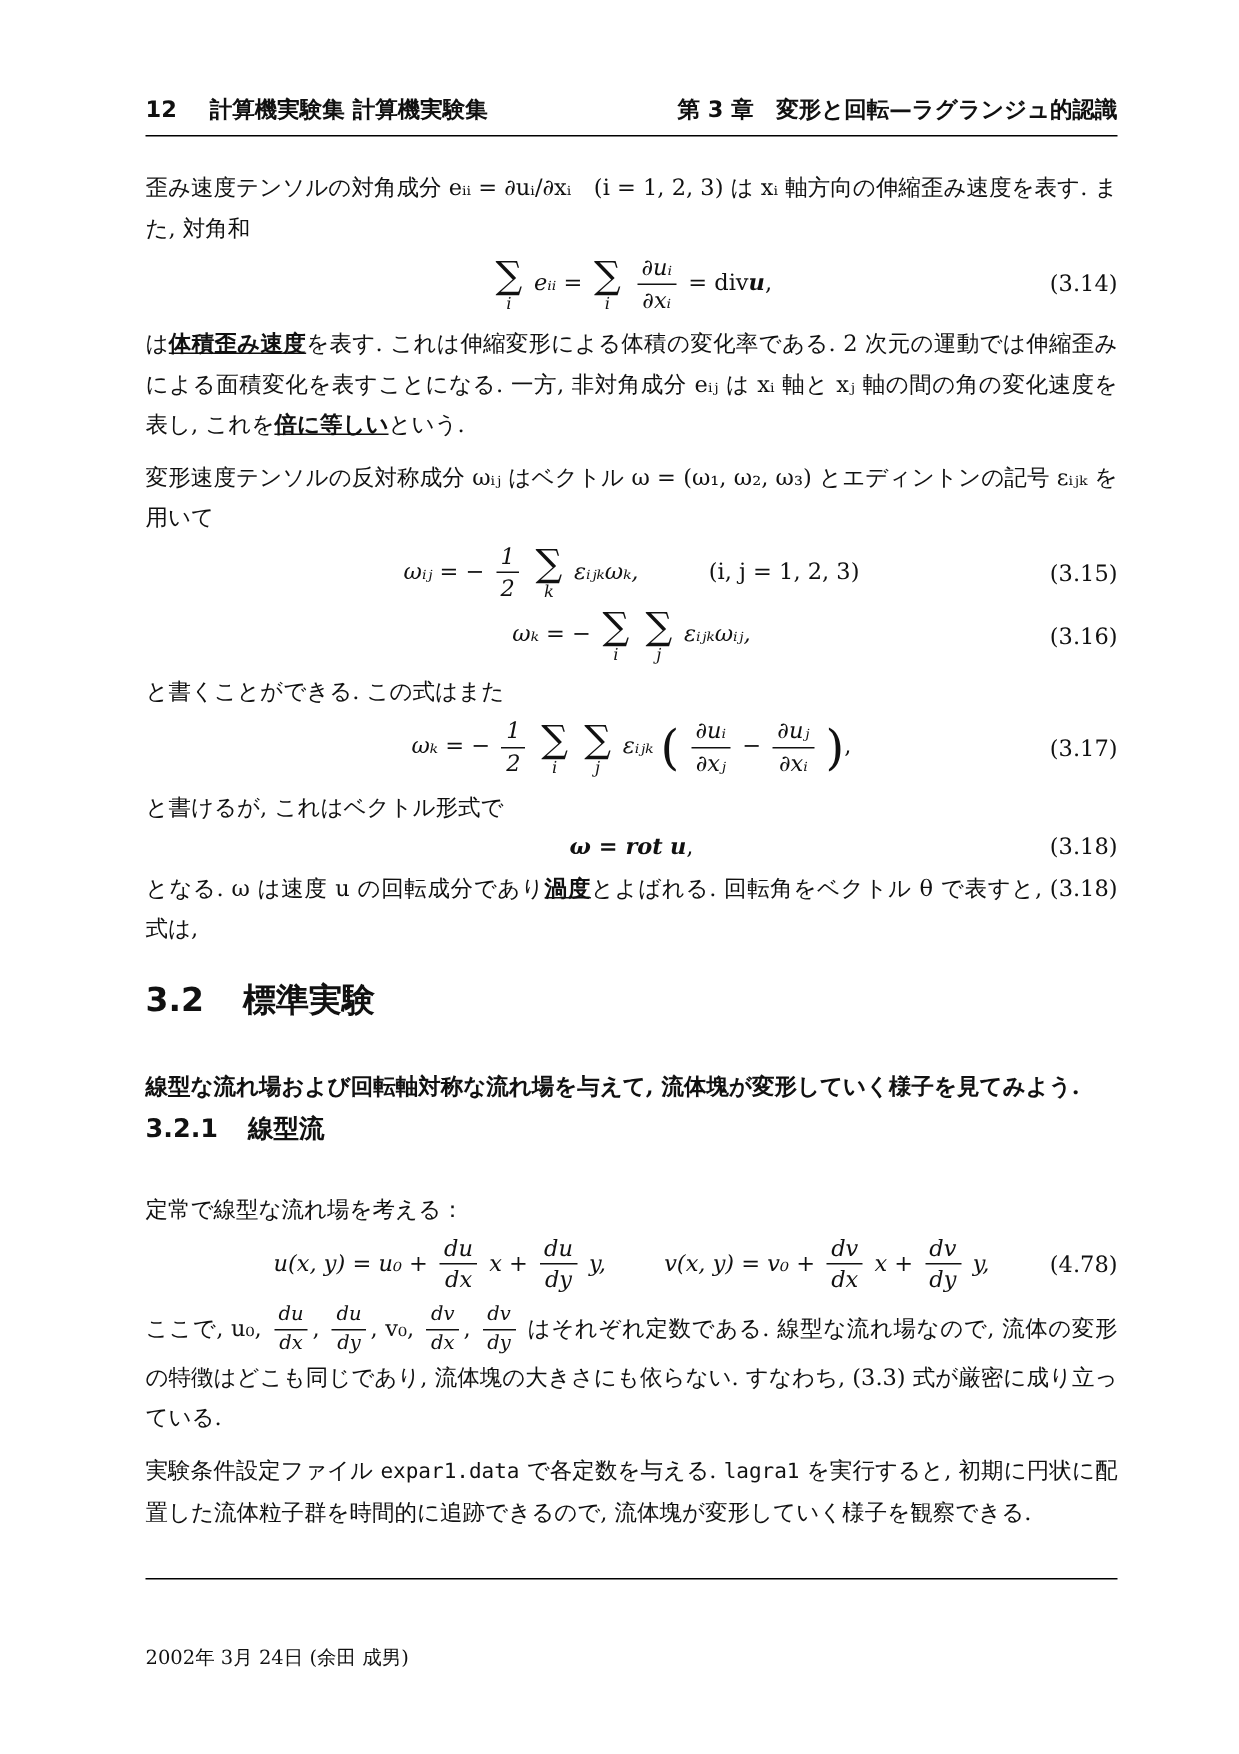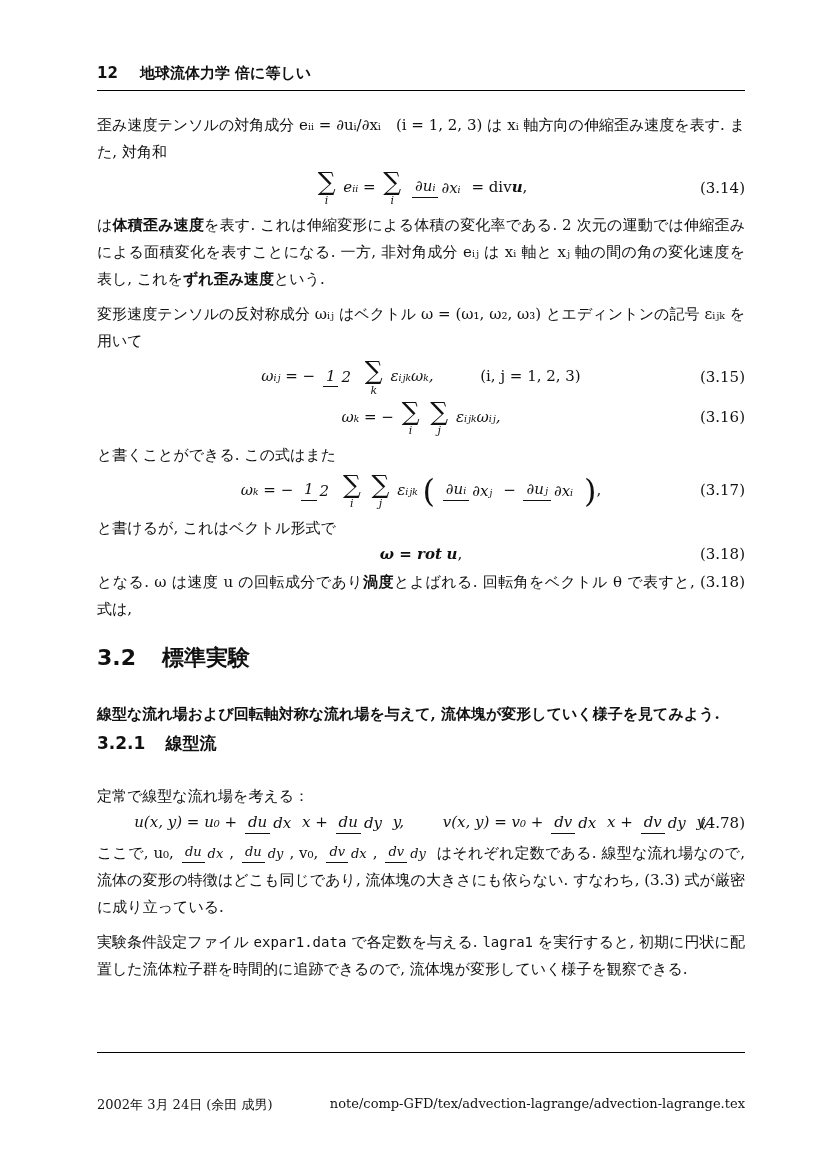--- a/index.html
+++ b/index.html
@@ -5,29 +5,29 @@
   html,body{margin:0;padding:0;background:#ffffff;}
   .page{position:relative;width:826px;height:1169px;background:#ffffff;color:#111;
         font-family:"DejaVu Serif","DejaVu Sans",serif;font-size:15px;overflow:hidden;}
   .header{position:absolute;left:97px;top:64px;width:648px;display:flex;justify-content:space-between;
           align-items:baseline;font-family:"DejaVu Sans","DejaVu Serif",sans-serif;font-weight:bold;
           font-size:15px;padding-bottom:7px;border-bottom:1.5px solid #000;}
   .header .hleft{display:flex;gap:22px;align-items:flex-start;}
   .content{position:absolute;left:97px;top:112px;width:648px;line-height:27px;}
   .para{margin:0;text-align:justify;}
   .gap6{margin-top:6px;} .gap8{margin-top:8px;}
-  .bterm{font-family:"DejaVu Sans","DejaVu Serif",sans-serif;font-weight:bold;}
+  .bterm{font-family:"DejaVu Sans","DejaVu Serif",sans-serif;font-weight:bold;text-decoration:underline;}
   .eq{position:relative;text-align:center;margin:3px 0;line-height:1.2;}
   .eq .eqn{position:absolute;right:0;top:50%;transform:translateY(-50%);font-style:normal;}
   .mi{font-style:italic;}
   .mv{font-style:italic;font-weight:bold;}
   .msum{display:inline-flex;flex-direction:column;align-items:center;vertical-align:middle;margin:0 3px;}
   .msum .sg{font-size:25px;line-height:1.05;font-style:normal;}
   .msum .ss{font-size:11px;font-style:italic;line-height:1;}
-  .mfrac{display:inline-flex;flex-direction:row;align-items:center;vertical-align:middle;margin:0 3px;font-style:italic;}
+  .mfrac{display:inline-flex;flex-direction:column;align-items:center;vertical-align:middle;margin:0 3px;font-style:italic;}
   .mfrac .fn{display:block;padding:0 3px 1px;border-bottom:1px solid #111;line-height:1.25;}
   .mfrac .fd{display:block;padding:1px 3px 0;line-height:1.25;}
   .mfrac-sm{font-size:13px;}
   .bigp{font-size:32px;font-weight:300;vertical-align:middle;font-style:normal;line-height:1;}
   .cond{margin-left:42px;font-style:normal;}
   .sect{margin-top:22px;font-family:"DejaVu Sans","DejaVu Serif",sans-serif;font-weight:bold;
         font-size:22px;line-height:1.2;display:flex;gap:26px;}
   .sect-intro{margin-top:30px;font-weight:bold;}
   .subsect{margin-top:5px;font-family:"DejaVu Sans","DejaVu Serif",sans-serif;font-weight:bold;
         font-size:17px;line-height:1.2;display:flex;gap:20px;}
@@ -38,22 +38,23 @@
           font-size:13px;}
 </style>
 </head>
 <body>
 
 <div class="page">
 
   <div class="header">
     <span class="hleft">
       <span>12</span>
-      <span>地球流体力学 倍に等しい</span>
+      <span>計算機実験集 計算機実験集</span>
     </span>
+    <span>第 3 章　変形と回転—ラグランジュ的認識</span>
   </div>
 
   <div class="content">
 
     <p class="para">歪み速度テンソルの対角成分 eᵢᵢ = ∂uᵢ/∂xᵢ　(i = 1, 2, 3) は xᵢ 軸方向の伸縮歪み速度を表す. また, 対角和</p>
 
     <div class="eq">
       <span class="msum">
           <span class="sg">∑</span>
           <span class="ss">i</span>
@@ -64,21 +65,21 @@
           <span class="ss">i</span>
         </span>
       <span class="mfrac">
           <span class="fn">∂uᵢ</span>
           <span class="fd">∂xᵢ</span>
         </span>
       <span>= div</span><span class="mv">u</span><span>,</span>
       <span class="eqn">(3.14)</span>
     </div>
 
-    <p class="para gap6"><span>は</span><span class="bterm">体積歪み速度</span><span>を表す. これは伸縮変形による体積の変化率である. 2 次元の運動では伸縮歪みによる面積変化を表すことになる. 一方, 非対角成分 eᵢⱼ は xᵢ 軸と xⱼ 軸の間の角の変化速度を表し, これを</span><span class="bterm">ずれ歪み速度</span><span>という.</span></p>
+    <p class="para gap6"><span>は</span><span class="bterm">体積歪み速度</span><span>を表す. これは伸縮変形による体積の変化率である. 2 次元の運動では伸縮歪みによる面積変化を表すことになる. 一方, 非対角成分 eᵢⱼ は xᵢ 軸と xⱼ 軸の間の角の変化速度を表し, これを</span><span class="bterm">倍に等しい</span><span>という.</span></p>
 
     <p class="para gap8">変形速度テンソルの反対称成分 ωᵢⱼ はベクトル ω = (ω₁, ω₂, ω₃) とエディントンの記号 εᵢⱼₖ を用いて</p>
 
     <div class="eq">
       <span class="mi">ωᵢⱼ = −</span>
       <span class="mfrac">
           <span class="fn">1</span>
           <span class="fd">2</span>
         </span>
       <span class="msum">
@@ -205,16 +206,15 @@
           <span class="fd">dy</span>
         </span><span> はそれぞれ定数である. 線型な流れ場なので, 流体の変形の特徴はどこも同じであり, 流体塊の大きさにも依らない. すなわち, (3.3) 式が厳密に成り立っている.</span></p>
 
     <p class="para gap8"><span>実験条件設定ファイル </span><span class="code">expar1.data</span><span> で各定数を与える. </span><span class="code">lagra1</span><span> を実行すると, 初期に円状に配置した流体粒子群を時間的に追跡できるので, 流体塊が変形していく様子を観察できる.</span></p>
 
   </div>
 
   <div class="footer-rule"></div>
   <div class="footer">
     <span>2002年 3月 24日 (余田 成男)</span>
-    <span>note/comp-GFD/tex/advection-lagrange/advection-lagrange.tex</span>
   </div>
 
 </div>
 
 </body></html>

